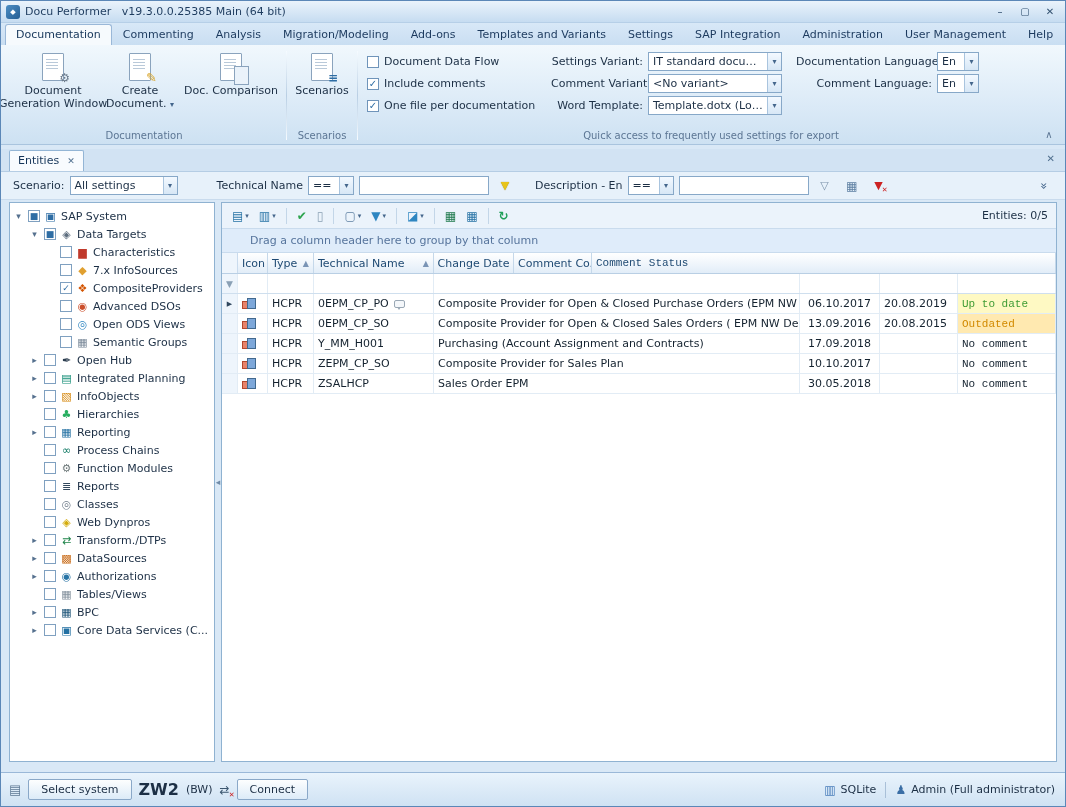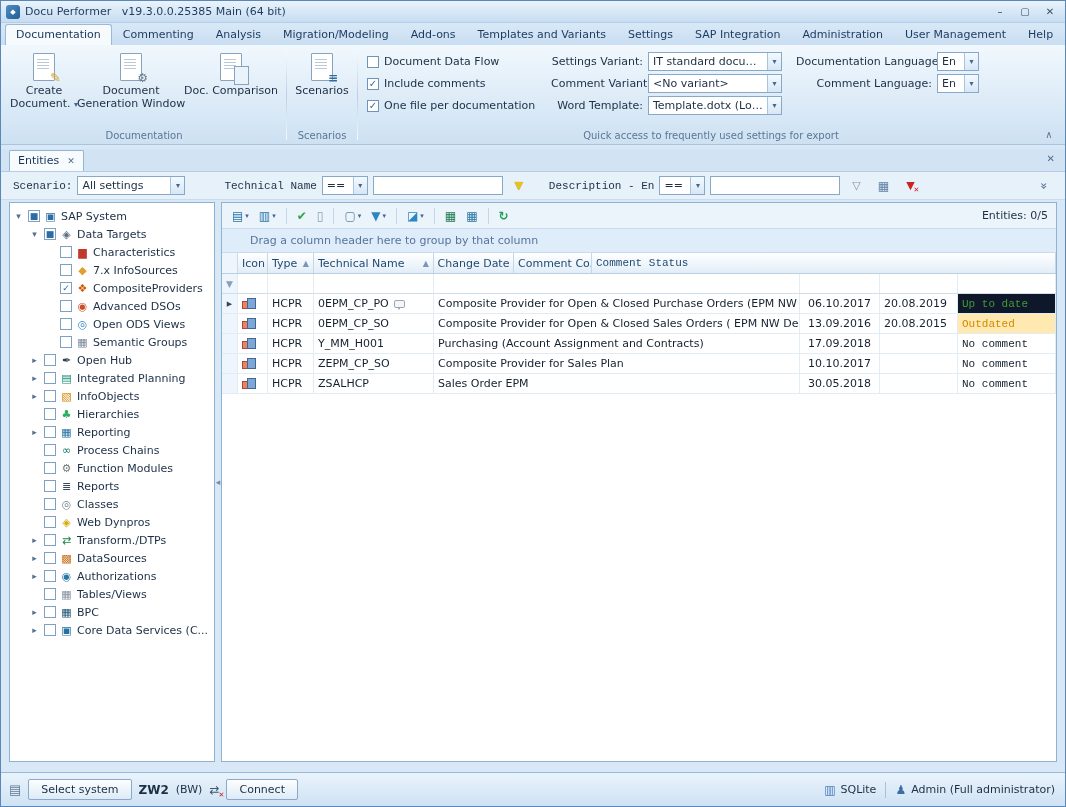--- a/index.html
+++ b/index.html
@@ -57,21 +57,21 @@
   .docgap{height:4px;background:#d9e8f6;}
   .doctabs{height:23px;background:#d2e3f3;border-bottom:1px solid #b5cde4;display:flex;align-items:flex-end;
     padding-left:8px;position:relative;}
   .doctab{display:flex;align-items:center;gap:8px;background:#f8fbfe;border:1px solid #93b5d5;border-bottom:none;
     padding:3px 8px 4px;border-radius:2px 2px 0 0;color:#16365a;}
   .tclose{color:#51708f;font-size:9px;}
   .panel-close{position:absolute;right:10px;top:4px;color:#51708f;font-size:10px;}
   
   .filterbar{height:28px;background:#e7f1fa;border-bottom:1px solid #c9dbed;display:flex;align-items:center;
     padding:0 10px 0 12px;gap:5px;}
-  .flabel{white-space:nowrap;font-family:Liberation Mono, monospace;}
+  .flabel{white-space:nowrap;}
   .finput{width:130px;height:19px;border:1px solid #87a8c8;background:#fff;font:inherit;padding:0 3px;}
   .ibtn{width:22px;height:21px;border:1px solid transparent;border-radius:2px;display:flex;align-items:center;
     justify-content:center;background:transparent;position:relative;}
   .funnel-y{color:#e8c41a;text-shadow:0 0 1px #8a7a00;font-size:11px;}
   .funnel-o{color:#7d94ab;font-size:11px;}
   .layout-g{color:#5f81a3;font-size:12px;}
   .funnel-r{color:#cc2222;font-size:11px;}
   .clear-x{position:absolute;right:1px;bottom:1px;font-size:7px;color:#cc2222;font-weight:bold;}
   .chev{color:#44668c;display:inline-block;transform:rotate(90deg);font-size:12px;}
   .fspacer{flex:1;}
@@ -109,35 +109,35 @@
   .c-ind{width:16px;flex:none;background:#eef5fc;border-right:1px solid #c9dbed;justify-content:center;}
   .c-icon{width:30px;flex:none;} .c-type{width:46px;flex:none;} .c-name{width:120px;flex:none;}
   .c-desc{width:366px;flex:none;} .c-date{width:80px;flex:none;justify-content:center;} .c-cco{width:78px;flex:none;} .c-status{flex:1;min-width:0;font-family:Liberation Mono, monospace;}
   .frow{display:flex;height:20px;border-bottom:1px solid #cfdfee;background:#fff;}
   .fcell{border-right:1px solid #e2ecf5;height:100%;}
   .frow .c-ind{display:flex;align-items:center;color:#8aa0b5;font-size:9px;}
   .drow{display:flex;height:20px;border-bottom:1px solid #e2ecf5;background:#fff;color:#14222f;}
   .dcell{border-right:1px solid #e2ecf5;display:flex;align-items:center;padding:0 4px;
     white-space:nowrap;overflow:hidden;}
   .drow .c-ind{font-size:7px;color:#30475e;}
-  .st-up{background:#0f172a;color:#3f9c35;}
+  .st-up{background:#fef9c3;color:#3f9c35;}
   .st-out{background:#ffe9b0;color:#d28a00;}
   .hcpr-icon{width:14px;height:12px;position:relative;display:inline-block;}
   .hcpr-icon::before{content:"";position:absolute;left:0;top:3px;width:6px;height:6px;background:#e8836a;border:1px solid #b5472c;}
   .hcpr-icon::after{content:"";position:absolute;right:0;top:0;width:7px;height:9px;background:#7da7d9;border:1px solid #41698f;}
   .bubble{width:11px;height:8px;border:1px solid #9aa8b5;background:#f4f7fa;border-radius:2px;margin-left:5px;position:relative;flex:none;}
   .bubble::after{content:"";position:absolute;left:2px;bottom:-5px;border:2px solid transparent;border-top:3px solid #9aa8b5;}
   .gridfill{flex:1;background:#fff;}
   
   .statusbar{height:34px;background:linear-gradient(#e9f3fc,#cfe2f3);border-top:1px solid #9ab8d8;
     display:flex;align-items:center;gap:7px;padding:0 10px 0 8px;}
   .sb-book{color:#5f7a95;font-size:13px;}
   .sbtn{height:21px;padding:0 12px;border:1px solid #8aa8c8;border-radius:2px;
     background:linear-gradient(#fdfefe,#dcebf8);color:#1c2f45;font:inherit;}
-  .sys{font-weight:bold;font-size:12px;}
+  .sys{font-weight:bold;font-size:16px;}
   .plug{color:#3b566f;font-size:12px;position:relative;}
   .plug .px{position:absolute;right:-5px;bottom:-2px;font-size:7px;color:#cc2222;font-weight:bold;}
   .sb-right{margin-left:auto;display:flex;align-items:center;gap:5px;}
   .db-ic{color:#4a7ebb;font-size:12px;}
   .sb-sep{width:1px;height:16px;background:#a9c0d8;margin:0 4px;}
   .person-ic{color:#3a6ea5;font-size:12px;}
 </style>
 </head>
 <body>
 
@@ -161,29 +161,29 @@
     <span class="rtab">Settings</span>
     <span class="rtab">SAP Integration</span>
     <span class="rtab">Administration</span>
     <span class="rtab">User Management</span>
     <span class="rtab">Help</span>
   </div>
 
   <div class="ribbon">
     <div class="rgroup">
       <div class="rg-items">
+        <div class="bigbtn" style="width:96px">
+          <span class="page p-gen"></span>
+          <span class="bl">Document</span>
+          <span class="bl">Generation Window</span>
+        </div>
         <div class="bigbtn">
           <span class="page p-create"></span>
           <span class="bl">Create</span>
           <span class="bl"><span>Document.</span> <span class="ddm" style="font-size:8px;color:#44668c;">▾</span></span>
-        </div>
-        <div class="bigbtn" style="width:96px">
-          <span class="page p-gen"></span>
-          <span class="bl">Document</span>
-          <span class="bl">Generation Window</span>
         </div>
         <div class="bigbtn" style="width:104px">
           <span class="page p-comp"></span>
           <span class="bl">Doc. Comparison</span>
         </div>
       </div>
       <div class="rg-caption">Documentation</div>
     </div>
 
     <div class="rsep"></div>

